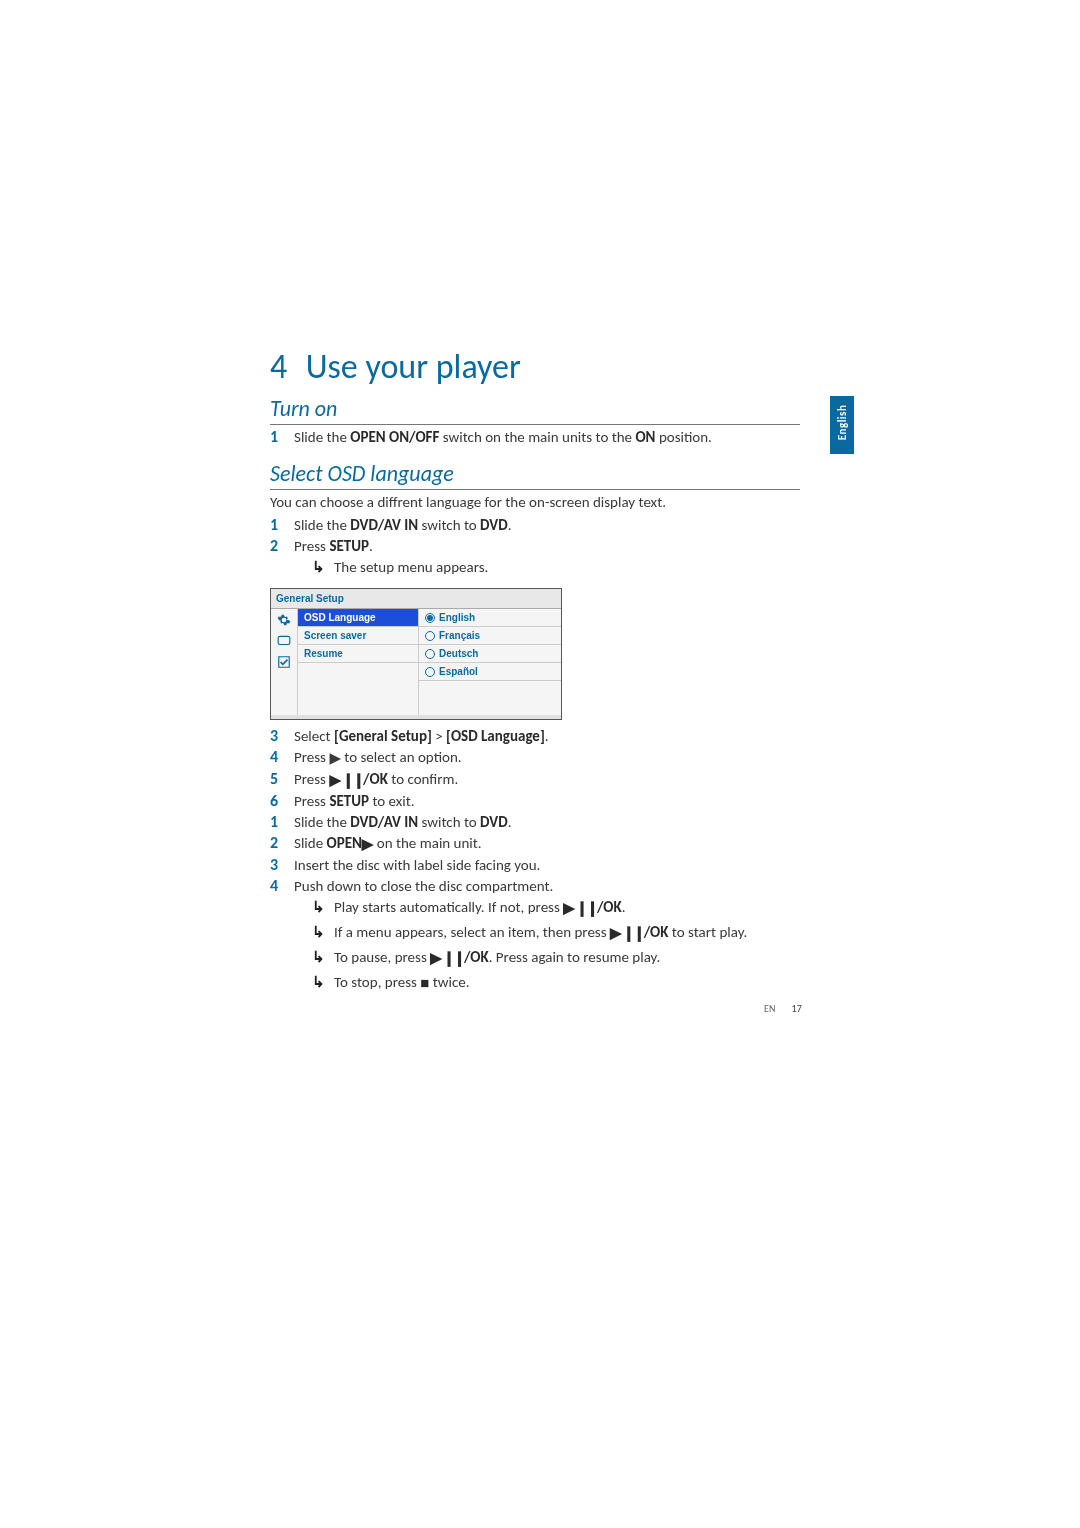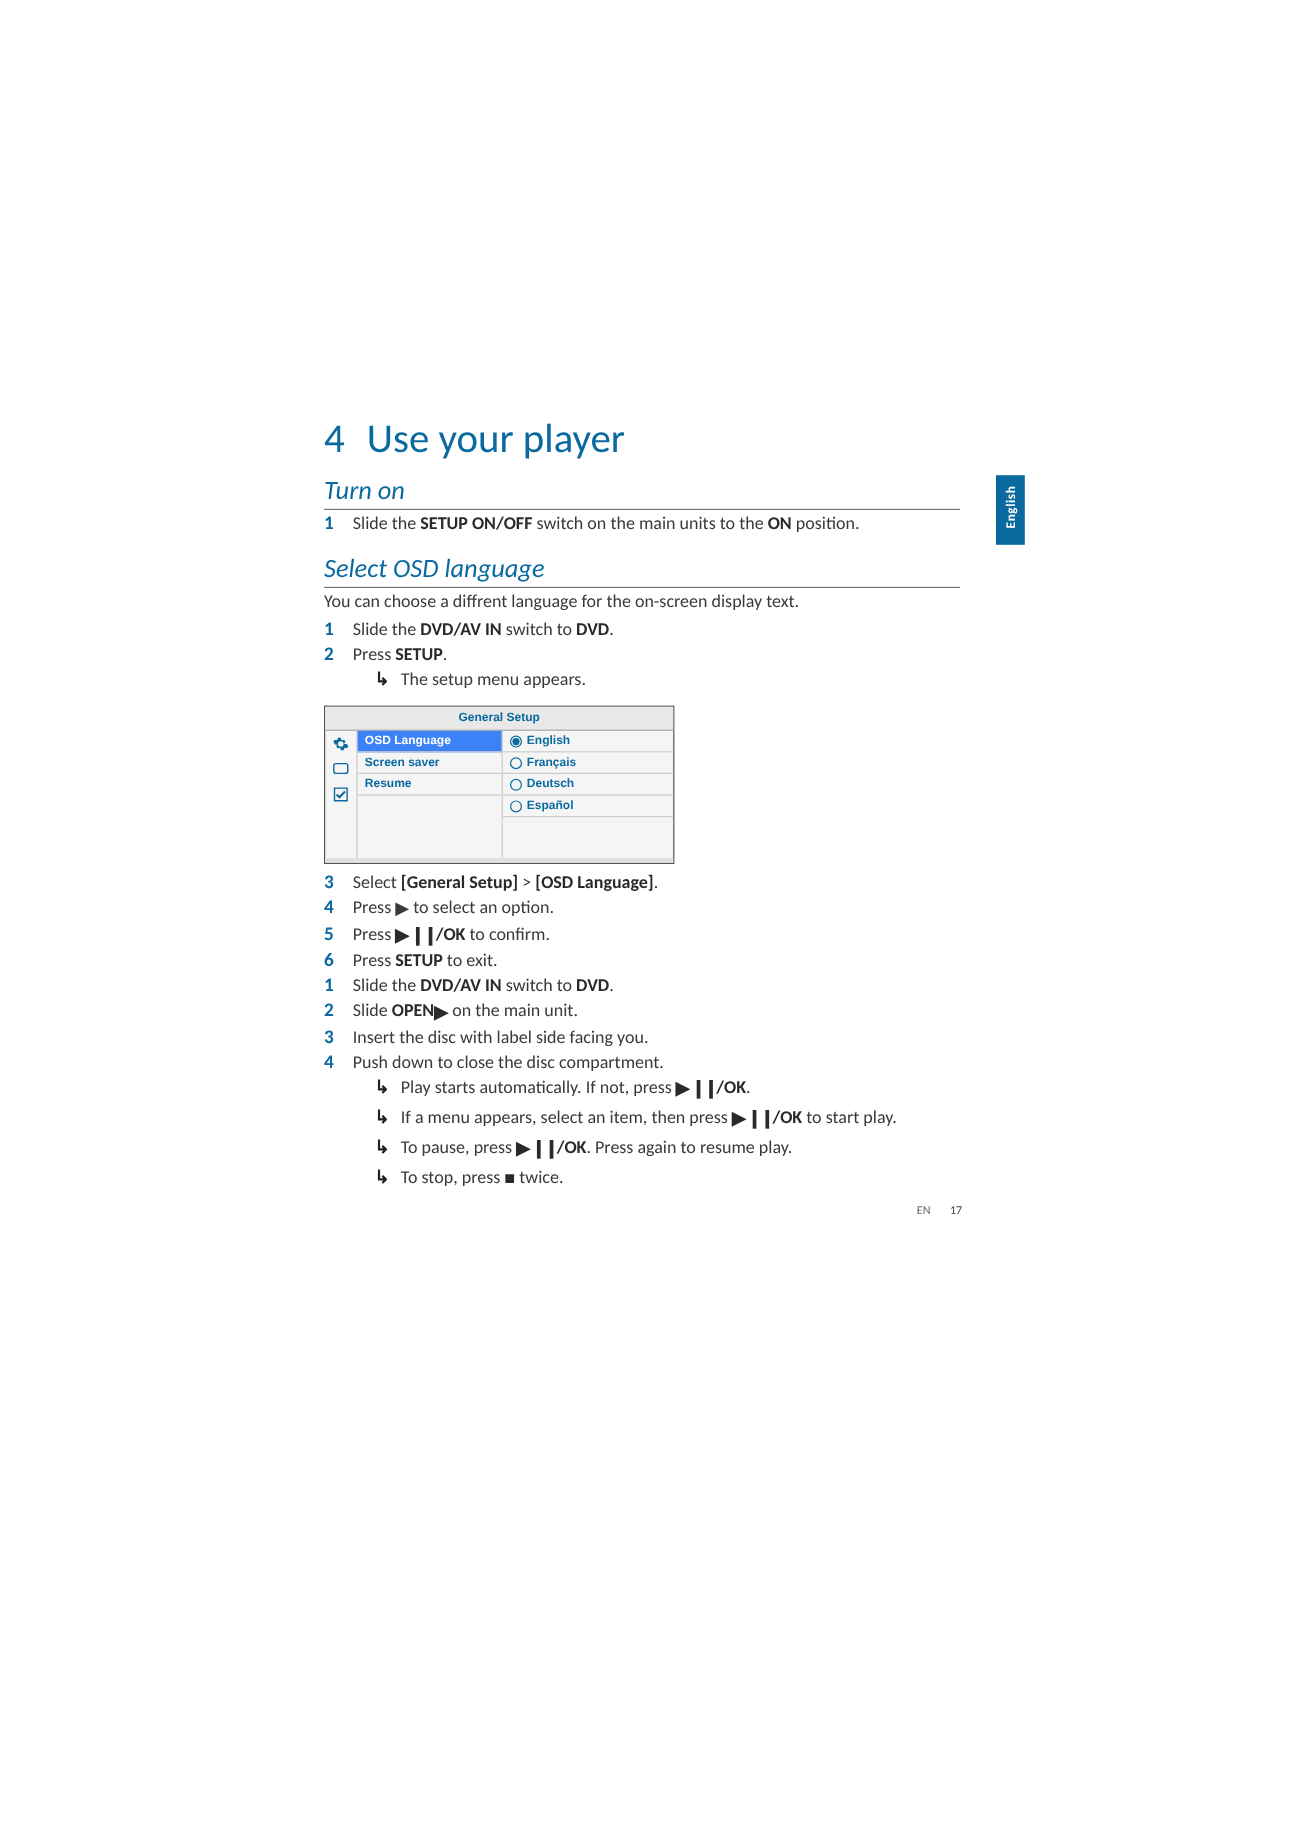--- a/index.html
+++ b/index.html
@@ -117,23 +117,22 @@
     width: 290px;
     border: 1px solid #555;
     background: #f5f5f5;
     font-family: Arial, sans-serif;
   }
   .osd-header {
     background: #e8e8e8;
     color: #0a6aa0;
     font-weight: 700;
     font-size: 10px;
-    padding: 4px 21px;
+    padding: 4px 5px;
     border-bottom: 1px solid #aaa;
-    text-align: center;
   }
   .osd-body {
     display: flex;
     border-bottom: 4px solid #e0e0e0;
   }
   .osd-iconcol {
     width: 26px;
     flex: 0 0 26px;
     display: flex;
     flex-direction: column;
@@ -148,21 +147,21 @@
     border-right: 1px solid #ccc;
   }
   .osd-list div {
     font-size: 10px;
     font-weight: 700;
     padding: 3px 6px;
     color: #0a6aa0;
     border-bottom: 1px solid #ccc;
   }
   .osd-list div.hi {
-    background: #3b82f6;
+    background: #1d4ed8;
     color: #fff;
   }
   .osd-opts {
     flex: 1 1 auto;
   }
   .osd-opts div {
     font-size: 10px;
     font-weight: 700;
     padding: 3px 6px;
     color: #0a6aa0;
@@ -214,21 +213,21 @@
   <h1 class="chapter">
     <span class="chapnum">4</span>
     <span>Use your player</span>
   </h1>
 
   <div class="section slim">Turn on</div>
   <ol class="steps">
     <li>
       <span class="num">1</span>
       <span class="txt">
-        <span>Slide the </span><span class="bold">SETUP ON/OFF</span><span> switch on the main units to the </span><span class="bold">ON</span><span> position.</span>
+        <span>Slide the </span><span class="bold">OPEN ON/OFF</span><span> switch on the main units to the </span><span class="bold">ON</span><span> position.</span>
       </span>
     </li>
   </ol>
 
   <div class="section">Select OSD language</div>
   <div class="intro">You can choose a diffrent language for the on-screen display text.</div>
   <ol class="steps">
     <li>
       <span class="num">1</span>
       <span class="txt">

